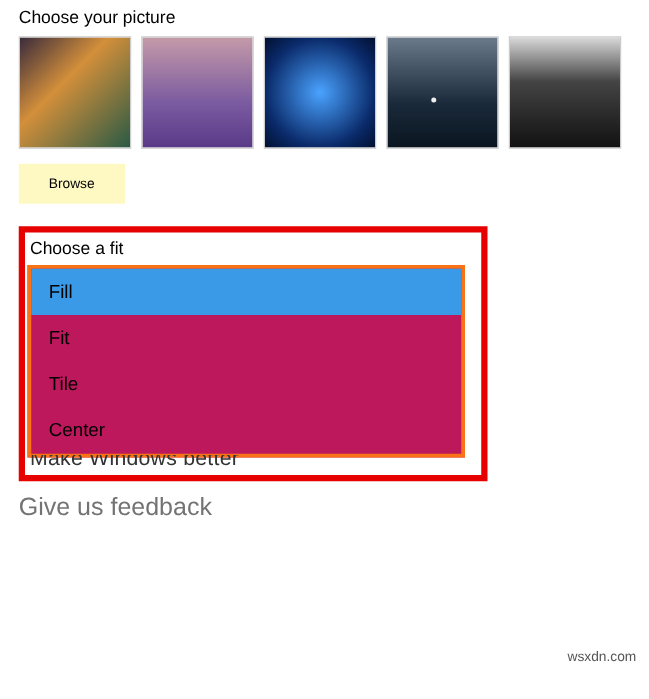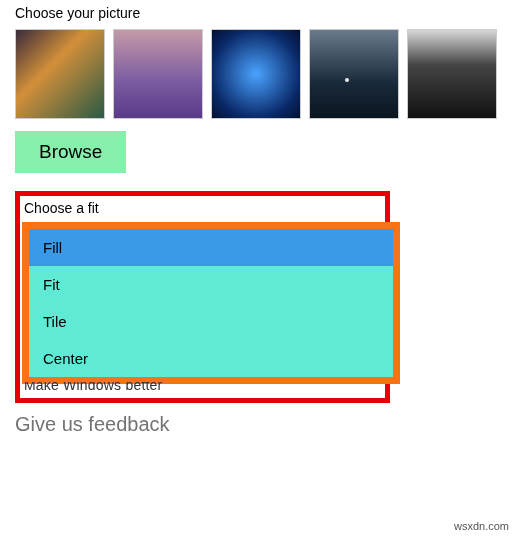--- a/index.html
+++ b/index.html
@@ -31,54 +31,54 @@
       cursor: pointer;
     }
     .thumb-1 { background: linear-gradient(135deg, #3a2b3c 0%, #d38f3a 40%, #2a5a45 100%); }
     .thumb-2 { background: linear-gradient(180deg, #c49aa8 0%, #7a5aa0 60%, #5a3a88 100%); }
     .thumb-3 { background: radial-gradient(circle at 50% 50%, #4aa3ff 0%, #0a2a6a 70%, #021030 100%); }
     .thumb-4 { background: linear-gradient(180deg, #6b7a8a 0%, #1a2a3a 60%, #0a1520 100%); position: relative; }
     .thumb-4::after { content:""; position:absolute; left:40%; top:55%; width:4px; height:4px; background:#eee; border-radius:50%; }
     .thumb-5 { background: linear-gradient(180deg, #d8d8d8 0%, #444 40%, #111 100%); }
     .browse-btn {
       display: inline-block;
-      background: #86efac;
+      background: #fef9c3;
       border: none;
       padding: 10px 24px;
-      font-size: 19px;
+      font-size: 11px;
       cursor: pointer;
       margin-bottom: 18px;
     }
     .highlight-box {
       border: 5px solid #e60000;
       padding: 2px 2px 2px 2px;
       width: 375px;
       margin-bottom: 4px;
     }
     .fit-title {
       font-size: 14px;
       font-weight: 400;
       padding: 2px 0 6px 2px;
     }
     .dropdown {
-      background: #5eead4;
-      border: 7px solid #f97316;
-      width: 378px;
+      background: #be185d;
+      border: 3px solid #f97316;
+      width: 350px;
     }
     .dropdown-item {
       padding: 10px 14px;
       font-size: 15px;
       cursor: pointer;
     }
     .dropdown-item.selected {
       background: #3a9ae8;
       color: #000;
     }
     .truncated-line {
-      font-size: 14px;
+      font-size: 17px;
       color: #333;
       padding: 0 2px;
       margin-top: -2px;
       letter-spacing: 0.2px;
       overflow: hidden;
       white-space: nowrap;
       height: 14px;
       line-height: 6px;
     }
     .feedback-link {

